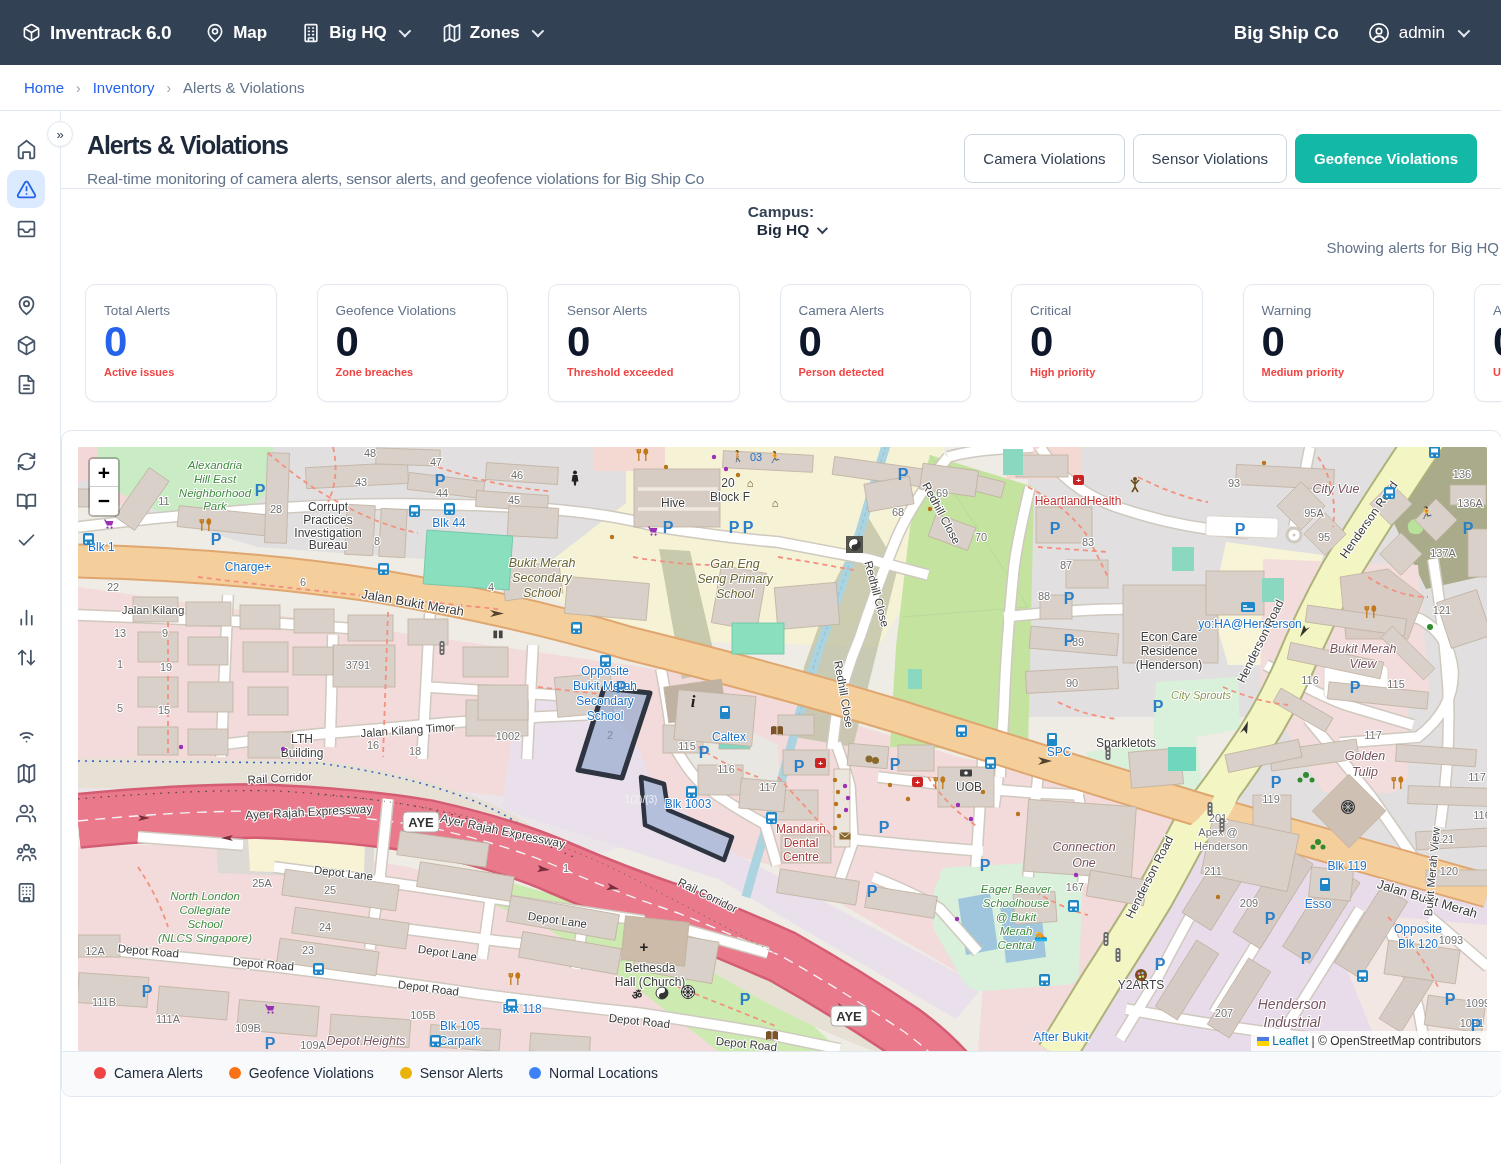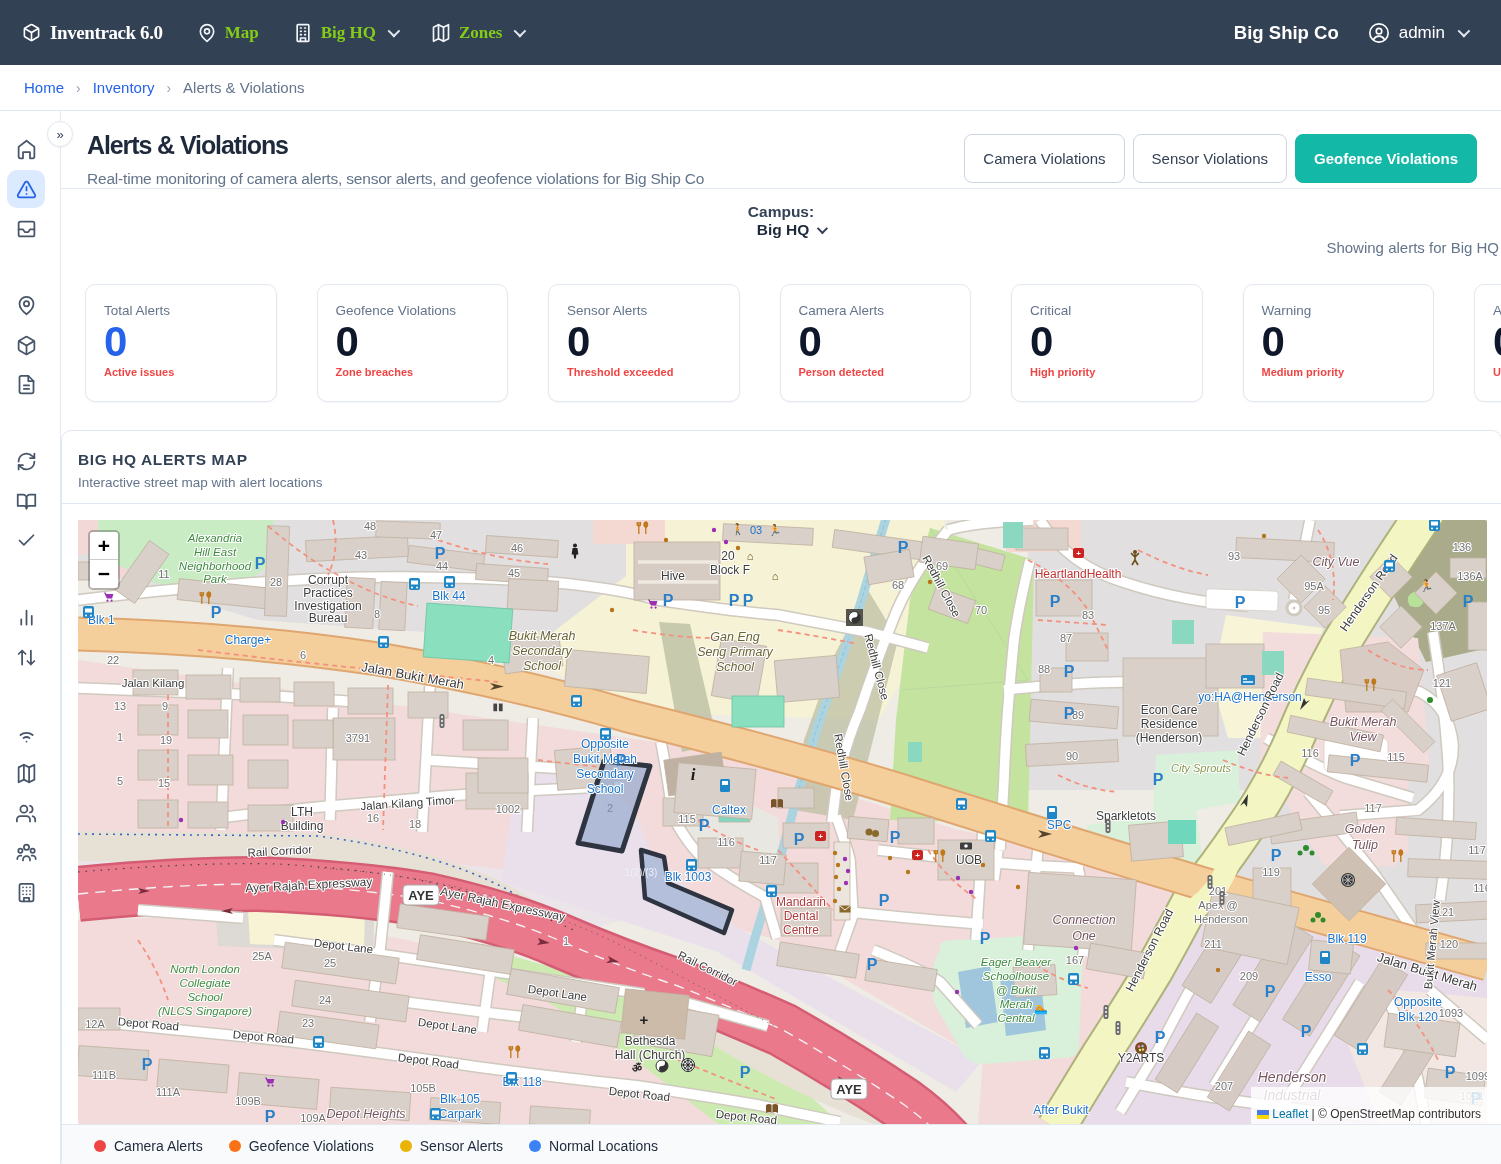--- a/index.html
+++ b/index.html
@@ -1,22 +1,22 @@
 <!DOCTYPE html>
 <html><head>
 <meta charset="utf-8">
 <title>Alerts &amp; Violations</title>
 <style>
 * { margin:0; padding:0; box-sizing:border-box; }
 html,body { font-family:"Liberation Sans", sans-serif; background:#fff; width:1501px; height:1164px; overflow:hidden; }
 
 .navbar { height:65px; background:#334155; color:#fff; display:flex; align-items:center; padding:0 22px; }
 .brand { display:flex; align-items:center; gap:9px; font-size:19px; font-weight:700; letter-spacing:-0.4px; }
-.navitem { display:flex; align-items:center; gap:8px; font-size:17px; font-weight:600; color:#84cc16; }
-.nav-left { display:flex; align-items:center;font-family:Liberation Serif, serif; } .nav-left .navitem { margin-left:34px; }
+.navitem { display:flex; align-items:center; gap:8px; font-size:17px; font-weight:600; color:#ffffff; }
+.nav-left { display:flex; align-items:center; } .nav-left .navitem { margin-left:34px; }
 .nav-right { margin-left:auto; display:flex; gap:29px; margin-right:12px; }
 .company { font-size:18.5px; font-weight:700; }
 .userbox { display:flex; align-items:center; gap:9px; font-size:17px; font-weight:500; }
 .chev { width:9px; height:9px; border-right:2px solid #e2e8f0; border-bottom:2px solid #e2e8f0; transform:rotate(45deg) translateY(-2px); display:inline-block; margin-left:4px; }
 
 .breadcrumb { height:46px; display:flex; align-items:center; padding:0 24px; font-size:15px; border-bottom:1px solid #e2e8f0; background:#fff; }
 .breadcrumb a { color:#2563eb; text-decoration:none; }
 .bc-sep { color:#94a3b8; margin:0 12px; font-size:14px; }
 .bc-cur { color:#64748b; }
 
@@ -55,21 +55,21 @@
 .map-card .hd .s { font-size:13.5px; color:#64748b; margin-top:6px; }
 .map-wrap { padding:16px 16px 0 16px; }
 .mapbox { width:1409px; height:604px; position:relative; overflow:hidden; background:#eeebe3; border-radius:2px; }
 .legend { margin-top:0px; background:#f8fafc; border-top:1px solid #e2e8f0; padding:13px 16px 15px 32px; display:flex; align-items:center; gap:26px; font-size:14px; color:#1e293b; border-radius:0 0 10px 10px; }
 .legend .it { display:flex; align-items:center; gap:8px; }
 .dot { width:12px; height:12px; border-radius:50%; display:inline-block; }
 
 .zoomctl { position:absolute; left:10px; top:10px; width:32px; border:2px solid rgba(0,0,0,.25); border-radius:5px; overflow:hidden; z-index:20; }
 .zoomctl div { width:28px; height:28px; background:#fff; color:#000; font-size:21px; font-weight:700; display:flex; align-items:center; justify-content:center; }
 .zoomctl div:first-child { border-bottom:1px solid #ccc; }
-.attrib { position:absolute; right:0; bottom:0; background:rgba(255,255,255,.8); font-size:12px; color:#333; padding:20px 6px 3px 6px; z-index:20; }
+.attrib { position:absolute; right:0; bottom:0; background:rgba(255,255,255,.8); font-size:12px; color:#333; padding:3px 6px 3px 6px; z-index:20; }
 .attrib a { color:#0078a8; text-decoration:none; }
 .flagua { display:inline-block; width:12px; height:9px; vertical-align:-1px; background:linear-gradient(#4c7be1 50%, #ffd500 50%); margin-right:3px; }
 </style>
 </head>
 <body>
 <div class="navbar">
   <div class="nav-left">
     <div class="brand"><svg width="19" height="19" viewBox="0 0 24 24" fill="none" stroke="#fff" stroke-width="2" stroke-linecap="round" stroke-linejoin="round">
           <path d="M21 16V8a2 2 0 0 0-1-1.73l-7-4a2 2 0 0 0-2 0l-7 4A2 2 0 0 0 3 8v8a2 2 0 0 0 1 1.73l7 4a2 2 0 0 0 2 0l7-4A2 2 0 0 0 21 16z"></path>
           <path d="M3.3 7 12 12l8.7-5"></path>
@@ -318,24 +318,20 @@
           <div class="n">0</div>
           <div class="s">Medium priority</div>
         </div>
       <div class="card">
           <div class="t">Active</div>
           <div class="n">0</div>
           <div class="s">Unresolved</div>
         </div>
     </div>
     <div class="map-card">
-      <div class="hd">
-          <div class="t">BIG HQ ALERTS MAP</div>
-          <div class="s">Interactive street map with alert locations</div>
-        </div>
       <div class="map-wrap">
         <div class="mapbox">
           <div class="zoomctl">
               <div>+</div>
               <div>−</div>
             </div>
           <svg width="1409" height="604" viewBox="0 0 1409 604" style="position:absolute;left:0;top:0">
           <rect x="0" y="0" width="1409" height="604" fill="#eeece4"></rect>
 
           <polygon points="0,0 620,0 620,128 430,118 180,100 0,46" fill="#e1dfdf"></polygon>

